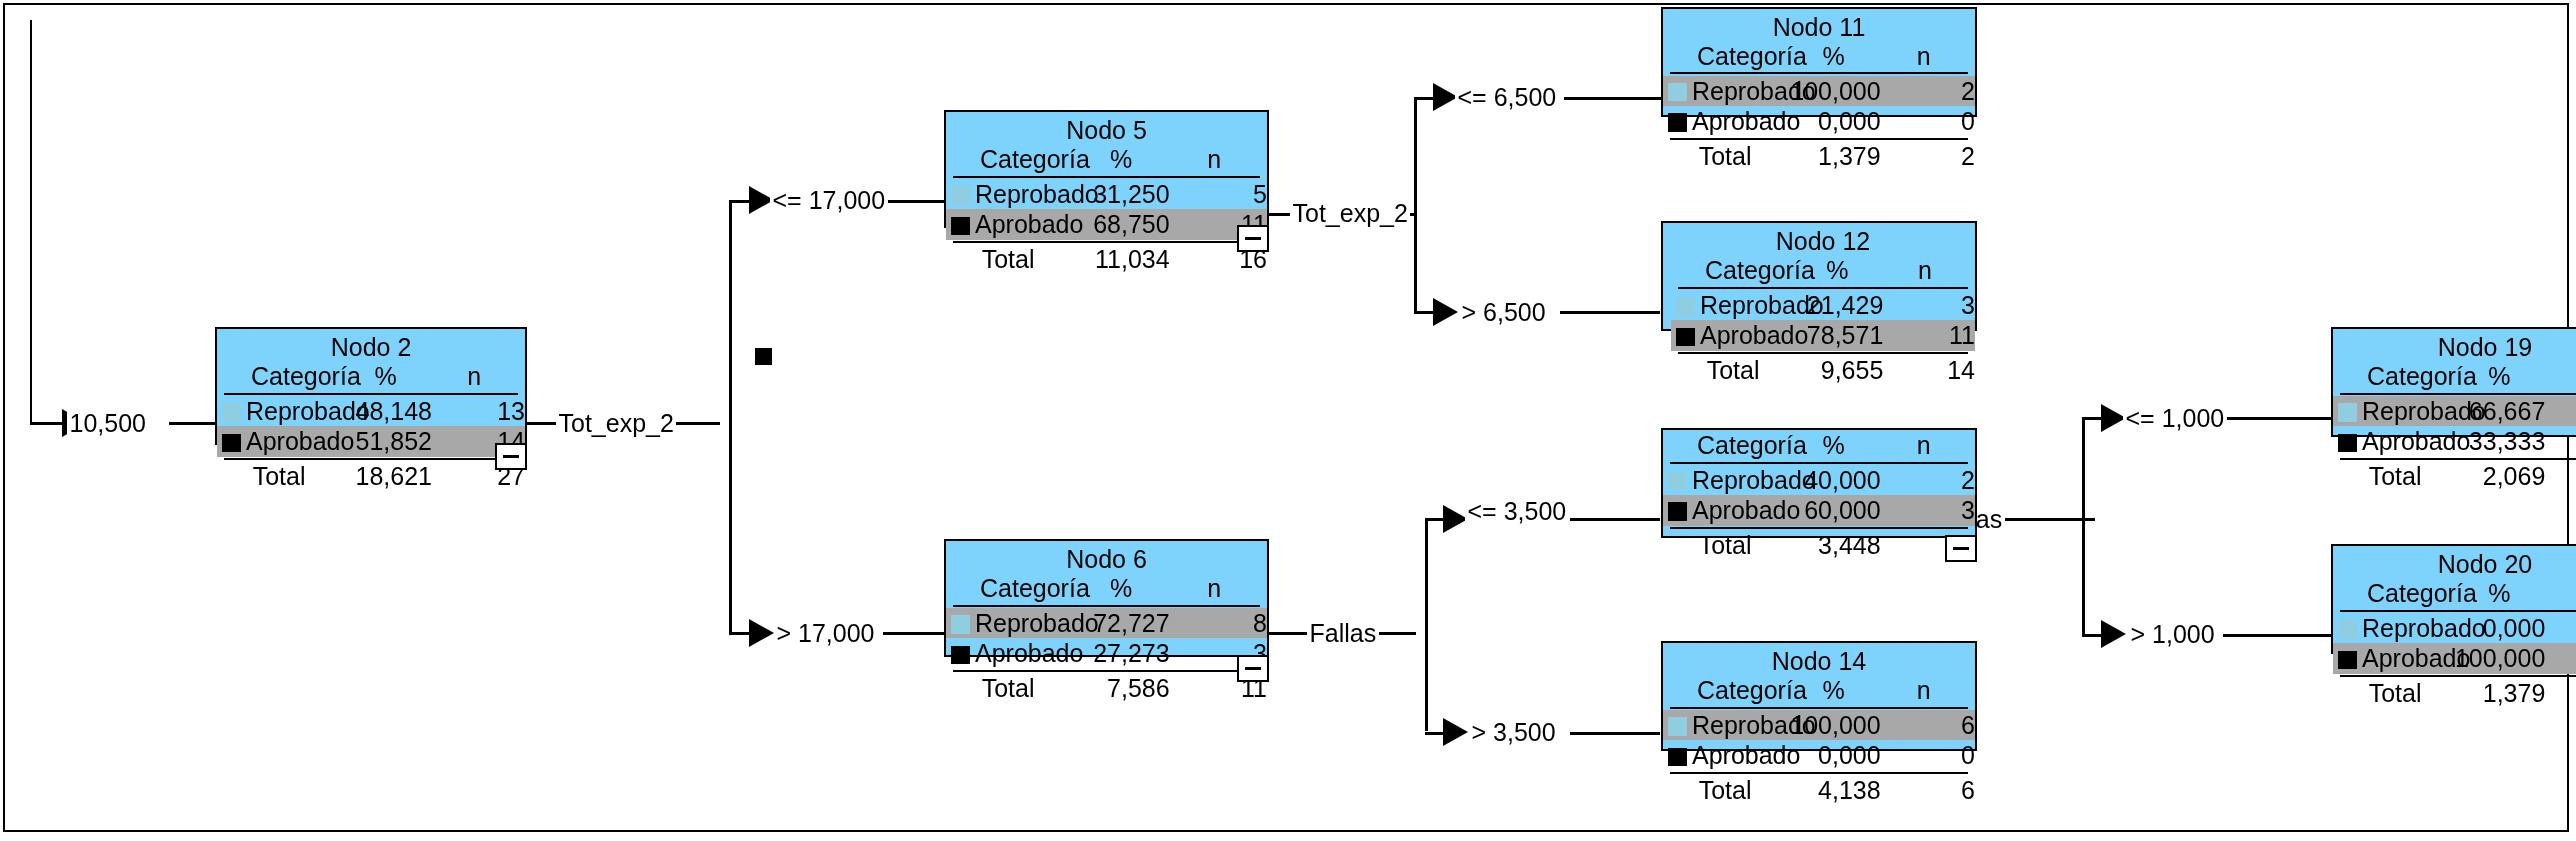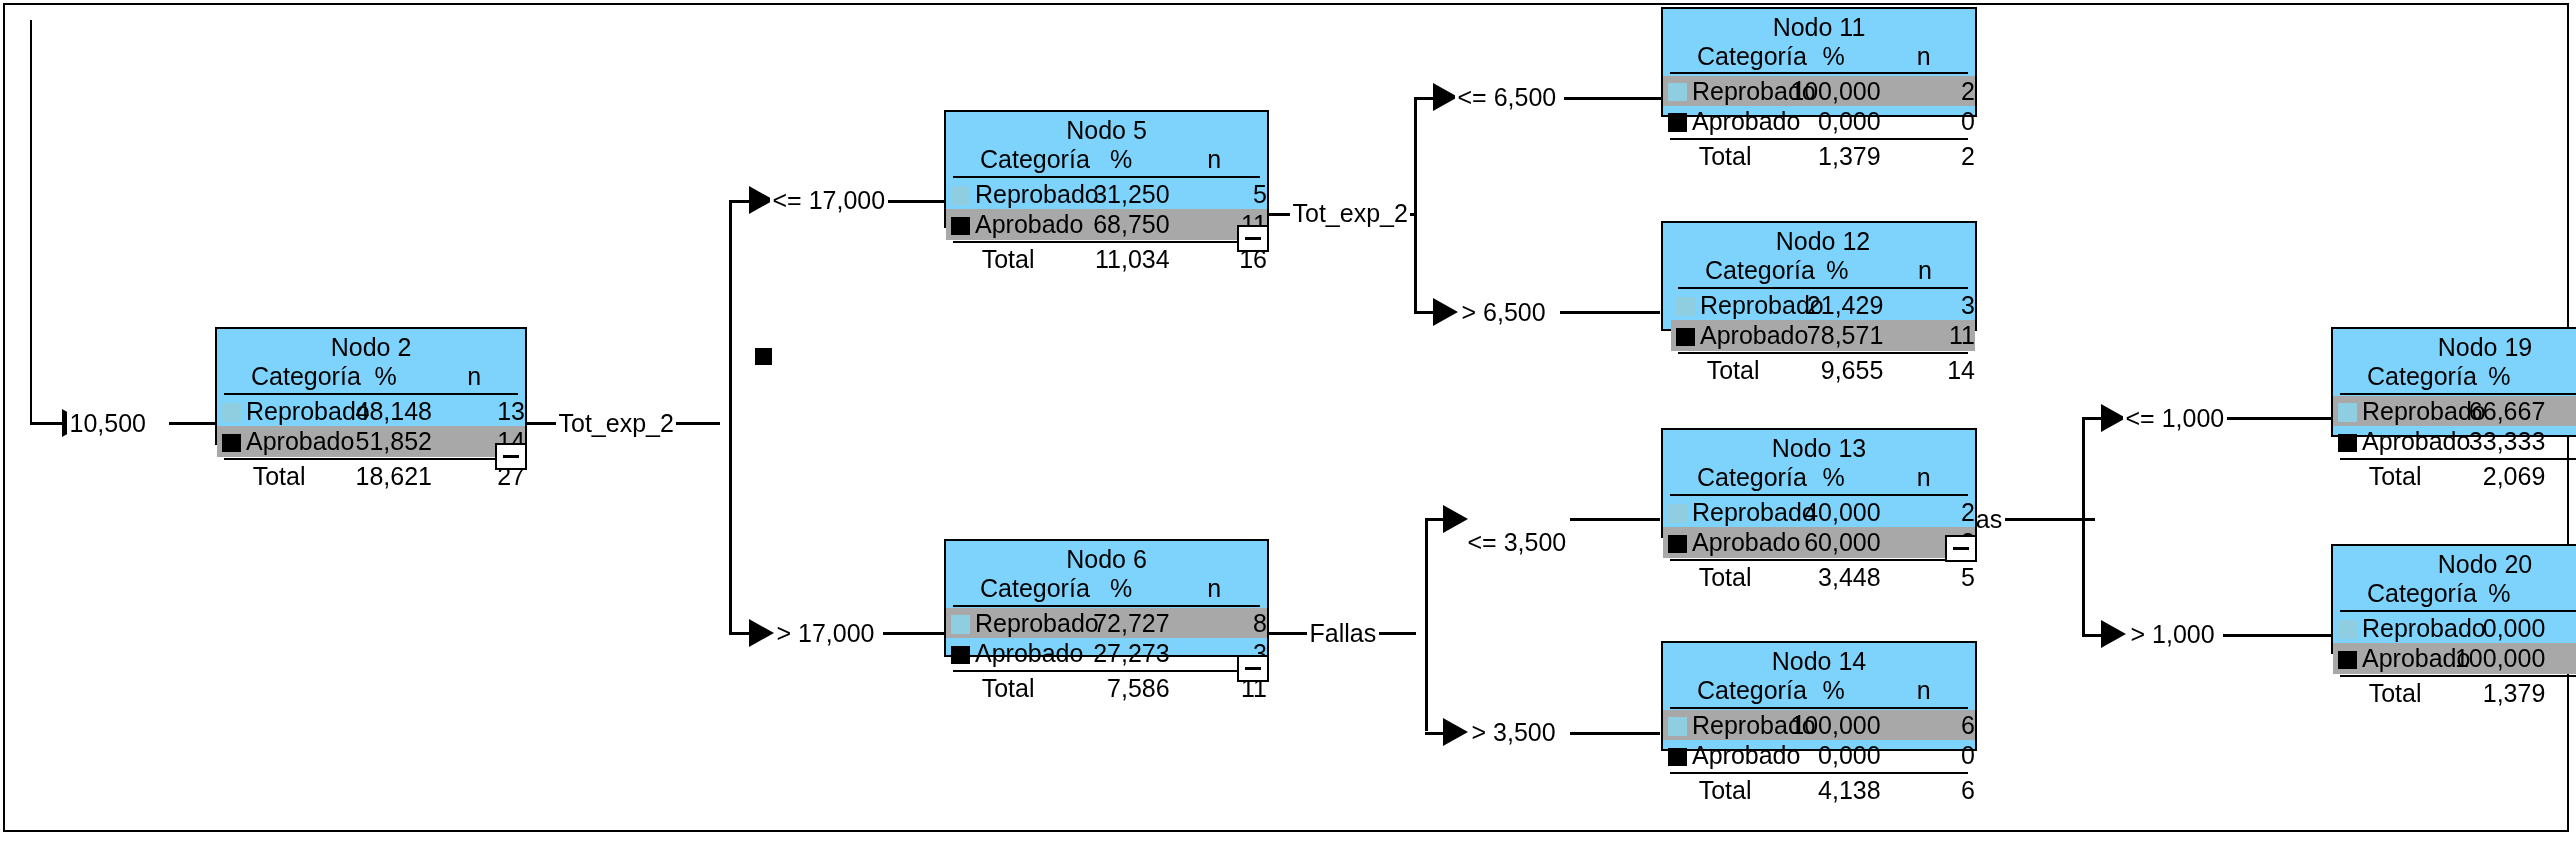--- a/index.html
+++ b/index.html
@@ -194,21 +194,21 @@
   <div class="arrow" style="left:1433px; top:298px;"></div>
   <div class="edge-label" style="left:1459px; top:298px;text-align:right;">&gt; 6,500</div>
   <div class="ln ln-h" style="left:1560px; top:311px; width:100px;"></div>
 
   <div class="ln ln-h" style="left:1267px; top:632px; width:149px;"></div>
   <div class="edge-label" style="left:1307px; top:619px;">Fallas</div>
   <div class="ln ln-v" style="left:1425px; top:518px; height:213px;"></div>
 
   <div class="ln ln-h" style="left:1425px; top:518px; width:20px;"></div>
   <div class="arrow" style="left:1443px; top:505px;"></div>
-  <div class="edge-label" style="left:1465px; top:528px;text-align:center;">&lt;= 3,500</div>
+  <div class="edge-label" style="left:1465px; top:497px;text-align:center;">&lt;= 3,500</div>
   <div class="ln ln-h" style="left:1570px; top:518px; width:90px;"></div>
 
   <div class="ln ln-h" style="left:1425px; top:732px; width:20px;"></div>
   <div class="arrow" style="left:1443px; top:718px;"></div>
   <div class="edge-label" style="left:1469px; top:718px;">&gt; 3,500</div>
   <div class="ln ln-h" style="left:1570px; top:732px; width:90px;"></div>
 
   <div class="ln ln-h" style="left:1926px; top:518px; width:169px;"></div>
   <div class="edge-label" style="left:1933px; top:505px;">Fallas</div>
   <div class="ln ln-v" style="left:2082px; top:417px; height:217px;"></div>
@@ -430,21 +430,20 @@
         <td class="c-swatch"></td>
         <td class="c-cat">Total</td>
         <td class="c-pct">9,655</td>
         <td class="c-n">14</td>
       </tr>
     </tbody>
       </table>
   </div>
 
   <div class="node" style="left:1661px; top:428px; width:316px; height:110px;">
-    <div class="node-title">Nodo 13</div>
     <table class="node-table">
       <tbody>
           <tr class="hdr">
         <td class="c-swatch"></td>
         <td class="c-cat">Categoría</td>
         <td class="c-pct">%</td>
         <td class="c-n">n</td>
       </tr>
       <tr class="rule-row">
             <td colspan="4">

